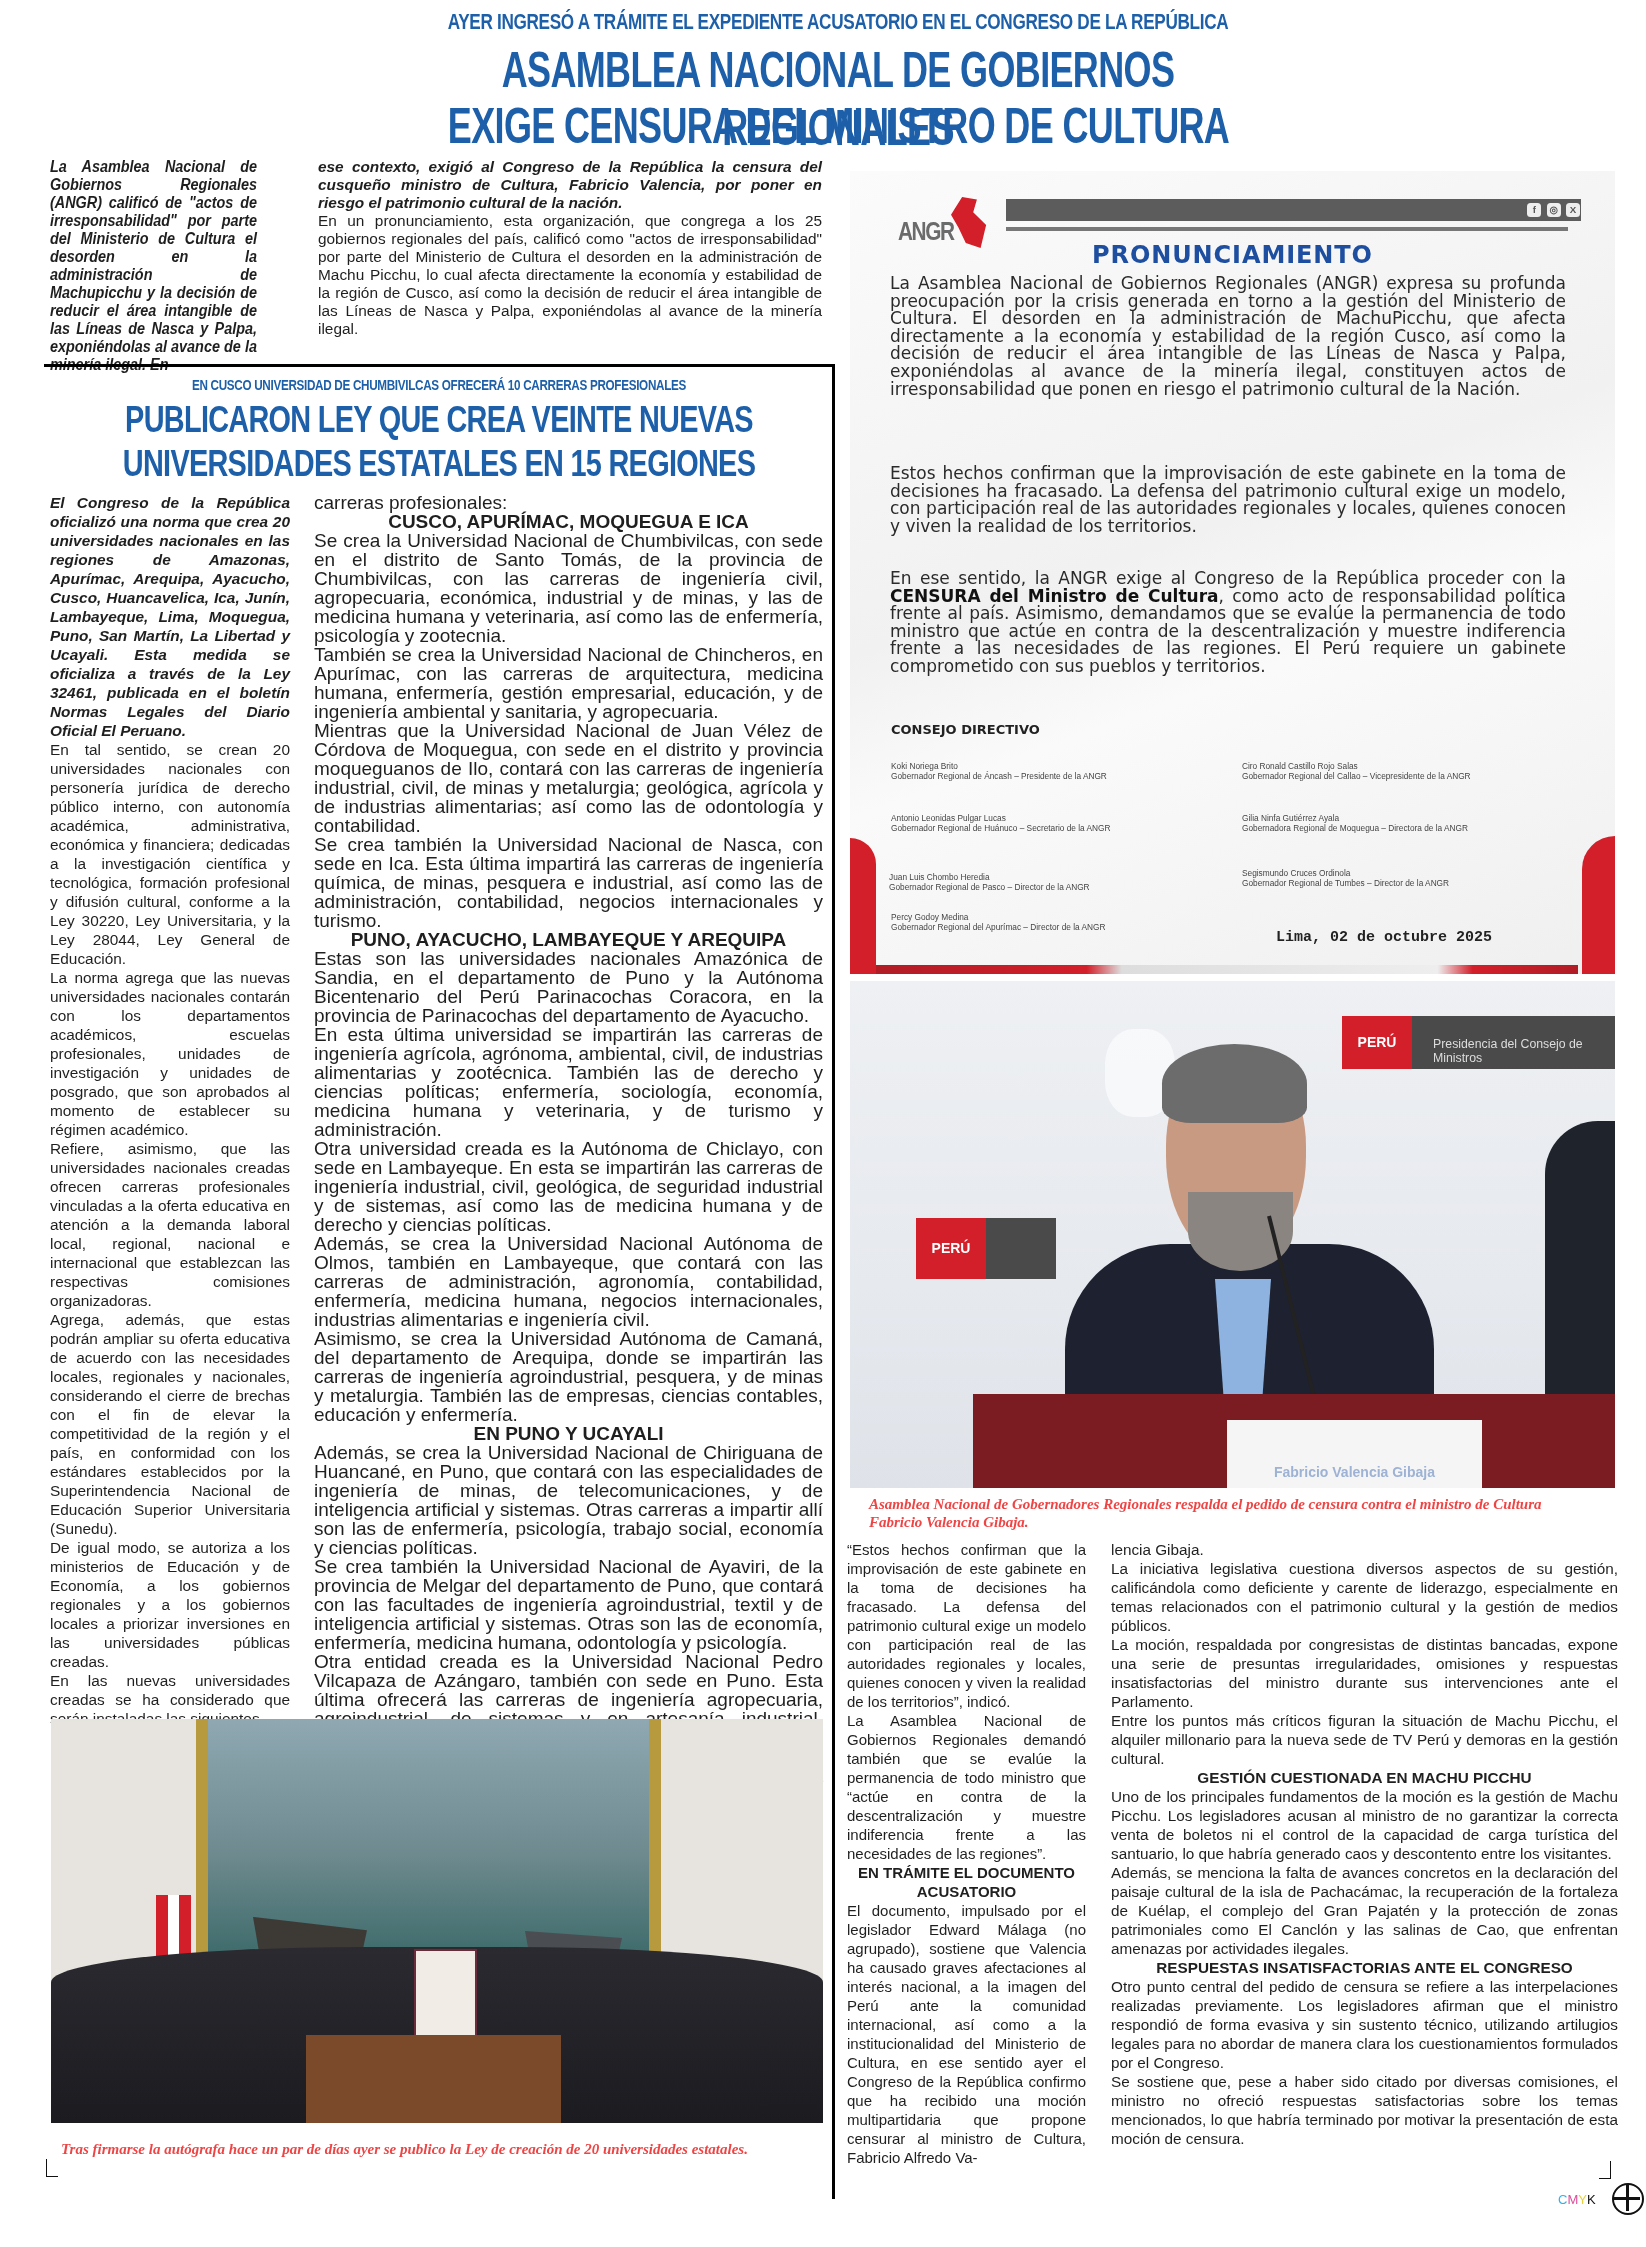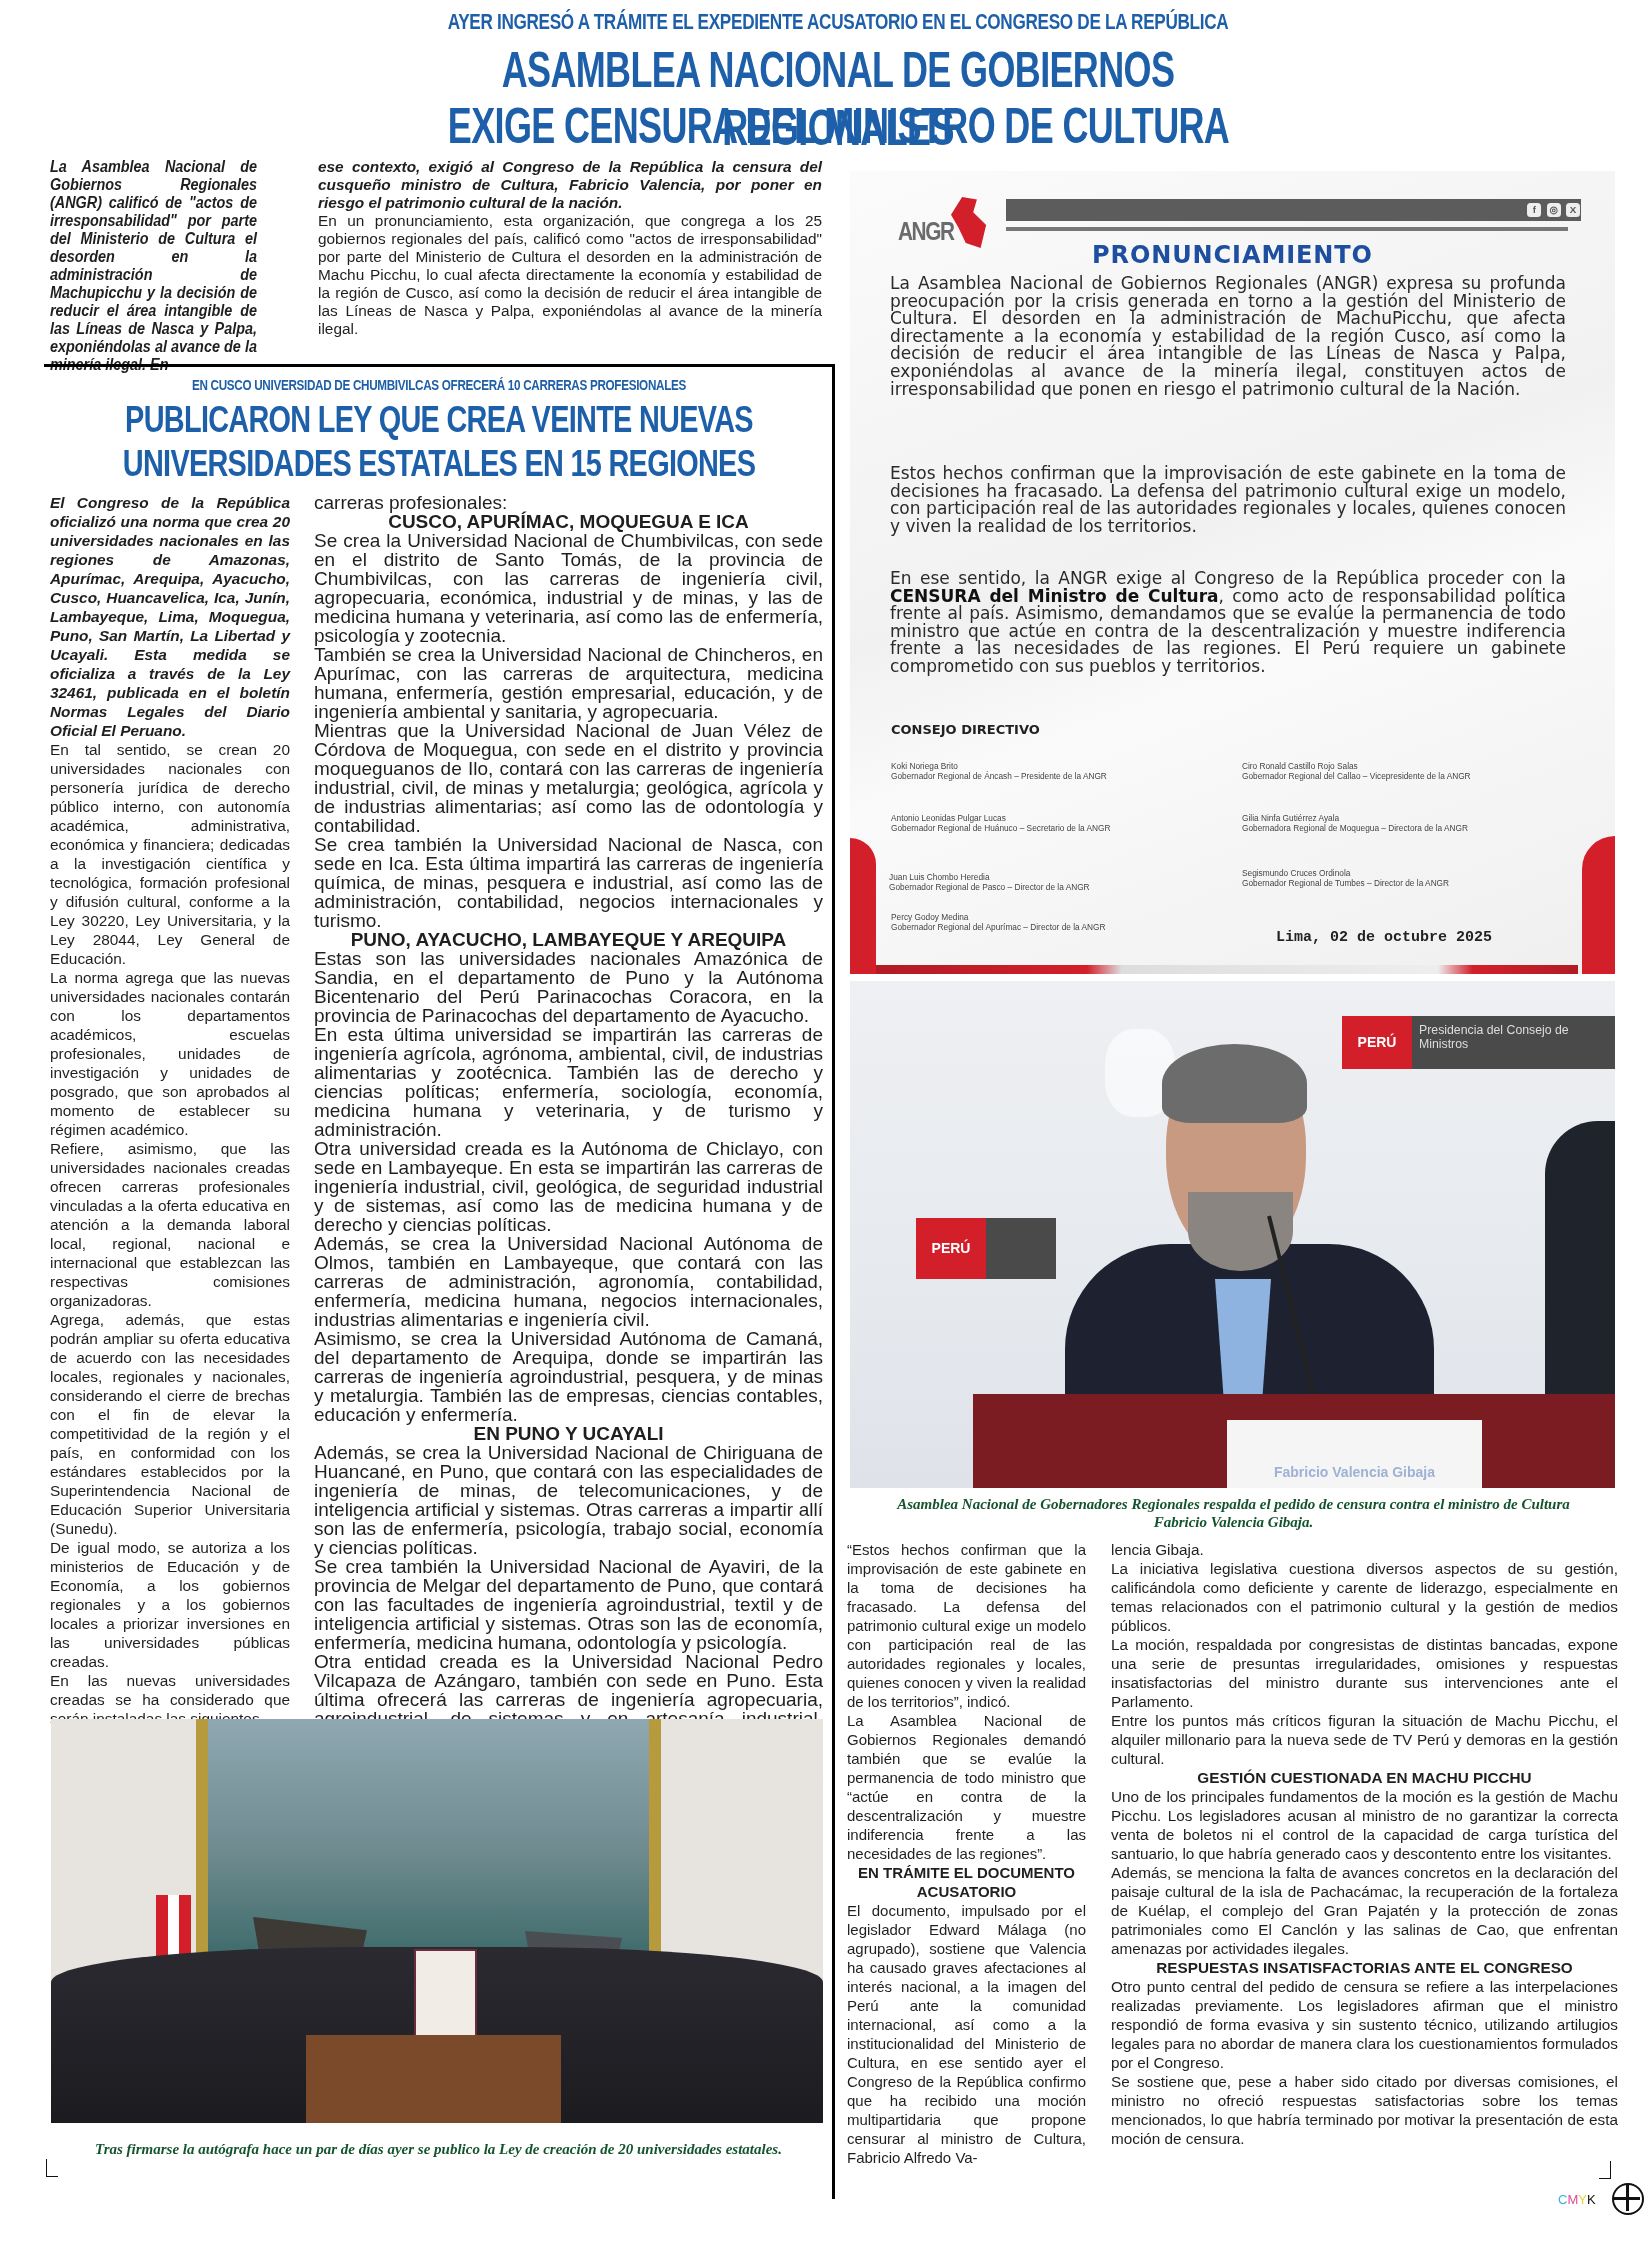--- a/index.html
+++ b/index.html
@@ -7,21 +7,21 @@
   body { position: relative; font-family: "Liberation Sans", sans-serif; color: #1a1a1a; }
   .kicker { position: absolute; font-family: "Liberation Sans", sans-serif; font-weight: bold; color: #1d5fa8; text-align: center; transform: scaleX(0.78); transform-origin: center; letter-spacing: -0.4px; }
   .headline { position: absolute; font-family: "Liberation Sans", sans-serif; font-weight: bold; color: #1d5fa8; text-align: center; transform: scaleX(0.72); transform-origin: center; letter-spacing: -0.9px; line-height: 1.15; }
 
   .col { position: absolute; font-family: "Liberation Sans", sans-serif; font-size: 15.4px; line-height: 19px; text-align: justify; color: #1f1f1f; }
   .col p { margin: 0; }
   .col .lead { font-style: italic; font-weight: bold; }
   .sub { text-align: center; font-weight: bold; }
   .narrow { transform: scaleX(0.9); transform-origin: left top; width: 111%; }
 
-  .caption { position: absolute; font-family: "Liberation Serif", serif; font-style: italic; font-weight: bold; font-size: 15px; line-height: 18.4px; text-align: center; color: #14532d; }
+  .caption { position: absolute; font-family: "Liberation Serif", serif; font-style: italic; font-weight: bold; font-size: 15px; line-height: 18.4px; text-align: left; color: #ef4444; }
 
   .frame-h { position: absolute; background: #000; height: 2.6px; }
   .frame-v { position: absolute; background: #000; width: 2.6px; }
 
   
   .pron { position: absolute; left: 850px; top: 171px; width: 765px; height: 803px; background: linear-gradient(160deg,#fbfbfb 0%,#f1f1f1 45%,#fafafa 60%,#efefef 100%); overflow: hidden; }
   .pron .redside-l { position: absolute; left: 0; top: 667px; width: 26px; height: 136px; background: #d31f2a; border-top-right-radius: 53px; }
   .pron .redside-r { position: absolute; right: 0; top: 665px; width: 33px; height: 139px; background: #d31f2a; border-top-left-radius: 35px; }
   .pron .logo { position: absolute; left: 48px; top: 26px; width: 97px; height: 53px; }
   .pron .logo-text { position: absolute; left: 0; top: 19.3px; font-weight: bold; font-size: 26px; color: #6b6b6b; letter-spacing: -1.8px; transform: scaleX(0.8); transform-origin: left; }
@@ -34,21 +34,21 @@
   .pron .body { position: absolute; left: 40px; width: 676px; font-family: "DejaVu Sans", sans-serif; font-size: 17px; line-height: 17.6px; color: #2a2a2a; text-align: justify; }
   .pron .body b { font-weight: bold; color: #111; }
   .pron .consejo { position: absolute; left: 41px; top: 551px; font-family: "DejaVu Sans", sans-serif; font-weight: bold; font-size: 13px; color: #222; }
   .pron .member { position: absolute; font-size: 8.3px; line-height: 9.7px; color: #444; width: 263px; }
   .pron .date { position: absolute; right: 123px; top: 758px; font-family: Liberation Mono, monospace; font-weight: bold; font-size: 15px; color: #222; }
   .pron .stripe { position: absolute; left: 26px; bottom: 0; width: 702px; height: 8.8px; background: linear-gradient(90deg,#b11c25 0%,#d31f2a 30%,#ddd 35%,#eee 80%,#d31f2a 85%,#b11c25 100%); }
 
   
   .photo-min { position: absolute; left: 850px; top: 981px; width: 765px; height: 507px; overflow: hidden; background: linear-gradient(180deg,#eef0f3 0%,#e6e9ee 60%,#dfe2e8 100%); }
   .photo-min .banner { position: absolute; background: #d31f2a; color: #fff; font-weight: bold; font-size: 14px; text-align: center; }
-  .photo-min .gray { position: absolute; background: #4a4a4a; color: #ddd; font-size: 12.3px; padding: 7px; line-height: 14px; }
+  .photo-min .gray { position: absolute; background: #4a4a4a; color: #ddd; font-size: 12.3px; padding: 21px; line-height: 14px; }
   .photo-min .suit { position: absolute; left: 215px; top: 263px; width: 369px; height: 263px; background: #1e2230; border-radius: 105px 105px 0 0; }
   .photo-min .shirt { position: absolute; left: 358px; top: 298px; width: 70px; height: 193px; background: #8fb3e0; clip-path: polygon(10% 0,90% 0,70% 100%,30% 100%); }
   .photo-min .head { position: absolute; left: 316px; top: 70px; width: 140px; height: 211px; background: #c99a82; border-radius: 45% 45% 50% 50%; }
   .photo-min .hair { position: absolute; left: 312px; top: 63px; width: 145px; height: 79px; background: #6c6c6c; border-radius: 50% 50% 20% 20%; }
   .photo-min .beard { position: absolute; left: 338px; top: 211px; width: 105px; height: 79px; background: #8a8580; border-radius: 0 0 50% 50%; }
   .photo-min .table { position: absolute; left: 123px; top: 413px; width: 643px; height: 95px; background: #7a1c22; }
   .photo-min .nameplate { position: absolute; left: 377px; top: 439px; width: 255px; height: 68px; background: #f5f5f5; color: #9db2d4; font-weight: bold; font-size: 14px; text-align: center; padding-top: 44px; }
   .photo-min .mic { position: absolute; left: 417px; top: 235px; width: 3.5px; height: 228px; background: #222; transform: rotate(-14deg); transform-origin: top; }
   .photo-min .right-person { position: absolute; right: 0; top: 140px; width: 70px; height: 369px; background: #1f232c; border-radius: 53px 0 0 0; }
 

